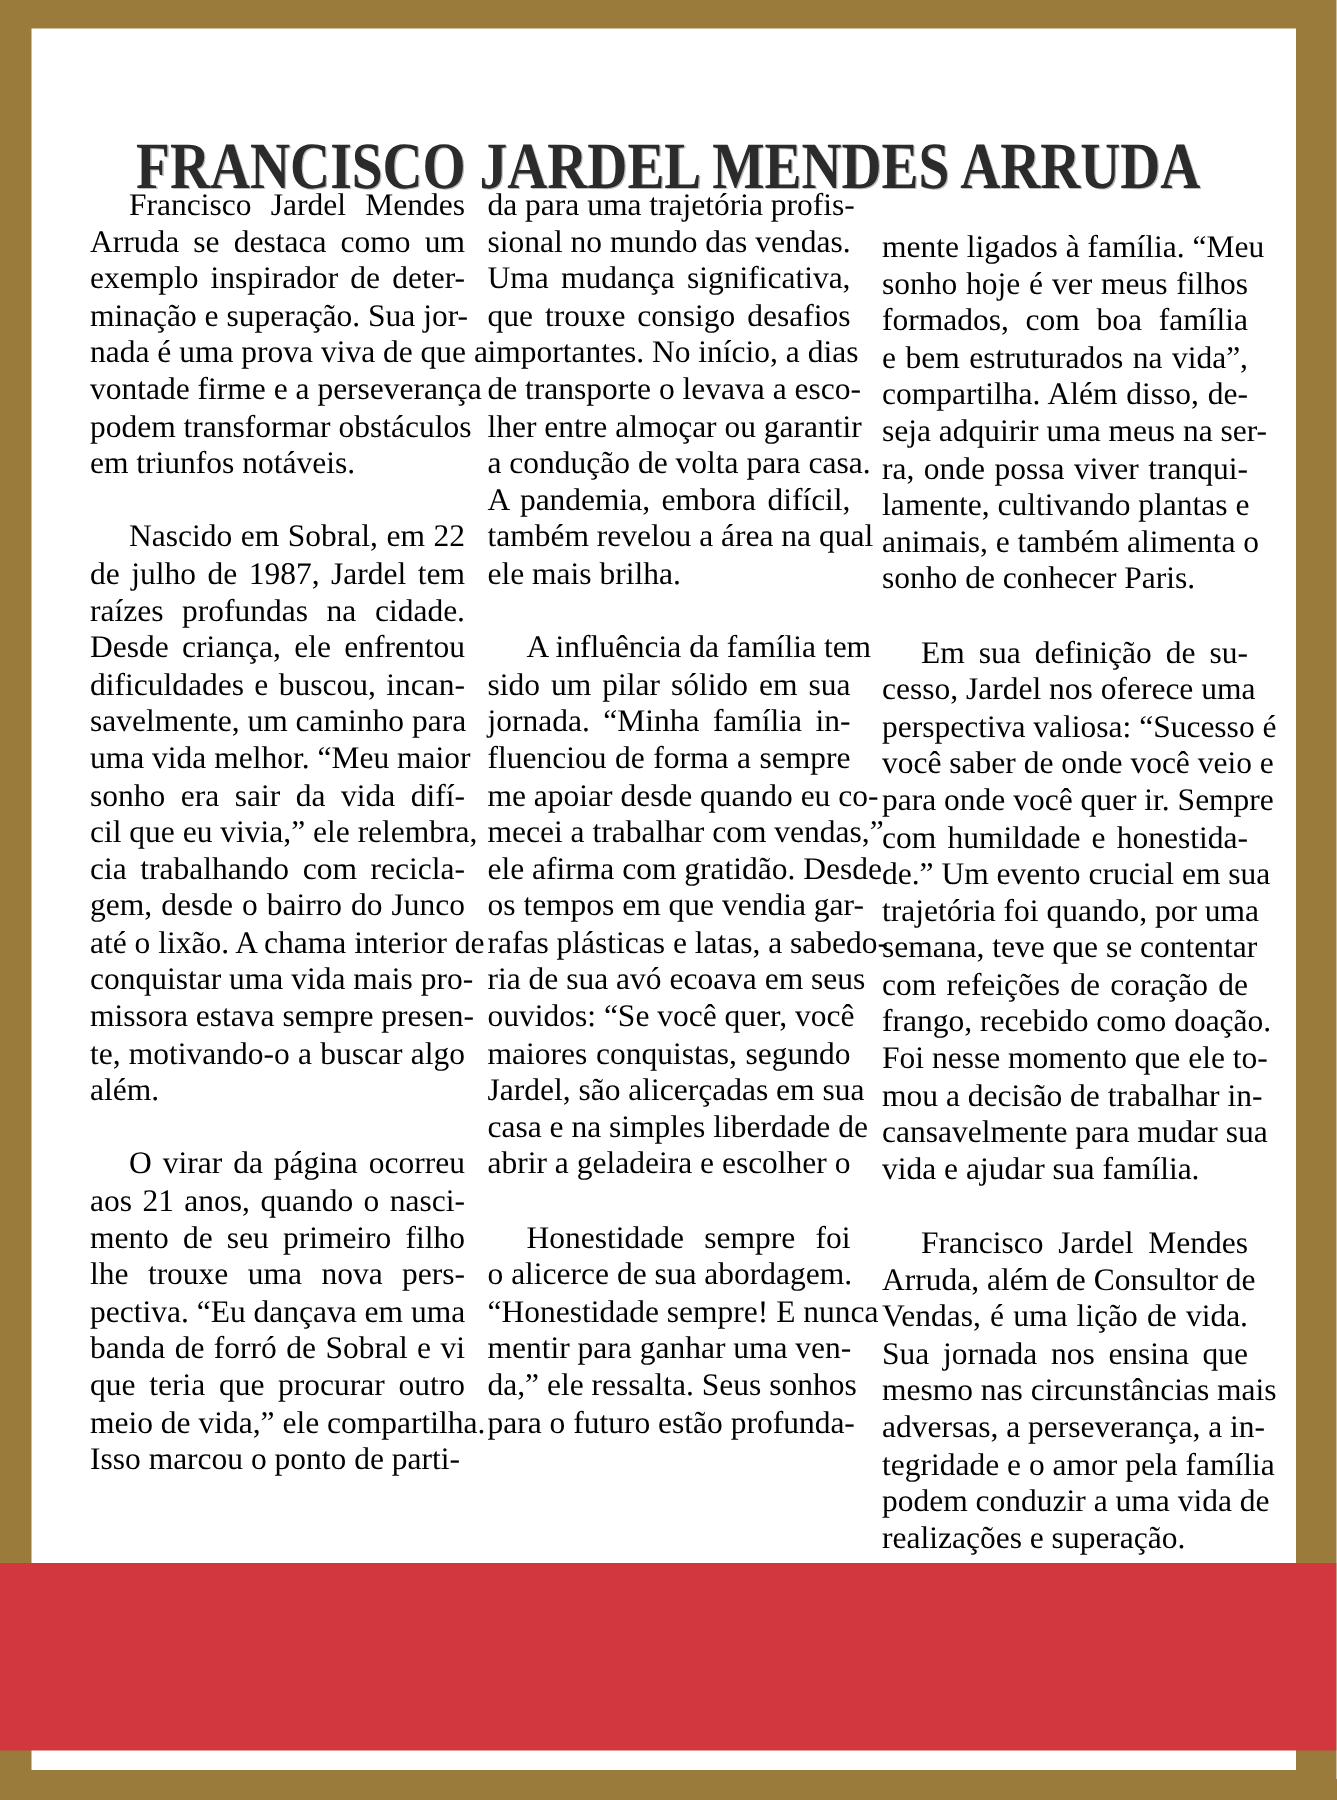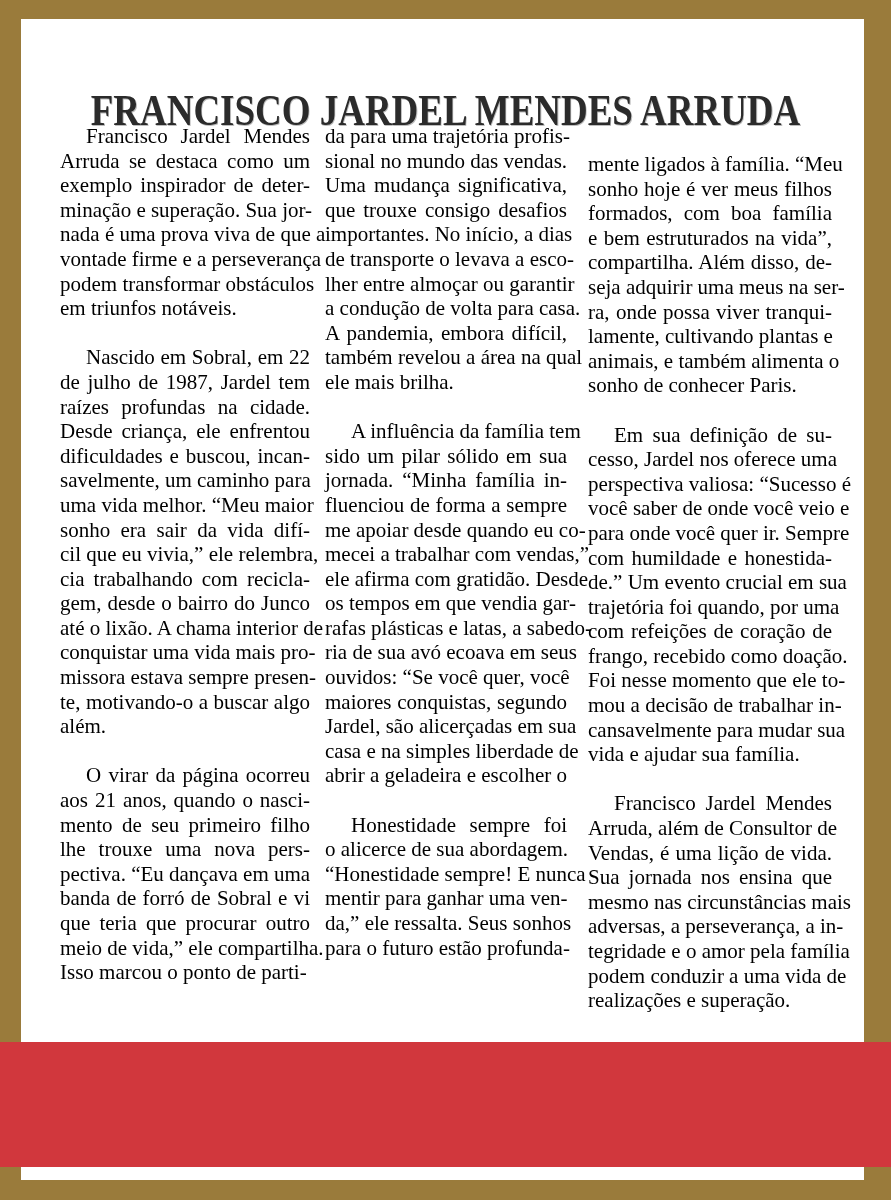--- a/index.html
+++ b/index.html
@@ -144,20 +144,21 @@
     </p>
     <p class="" style="text-indent: 0px;">
       <span class="line indent">Em sua definição de su-</span>
       <span class="line">cesso, Jardel nos oferece uma</span>
       <span class="line">perspectiva valiosa: “Sucesso é</span>
       <span class="line">você saber de onde você veio e</span>
       <span class="line">para onde você quer ir. Sempre</span>
       <span class="line">com humildade e honestida-</span>
       <span class="line">de.” Um evento crucial em sua</span>
       <span class="line">trajetória foi quando, por uma</span>
+      <span class="line">semana, teve que se contentar</span>
       <span class="line">com refeições de coração de</span>
       <span class="line">frango, recebido como doação.</span>
       <span class="line">Foi nesse momento que ele to-</span>
       <span class="line">mou a decisão de trabalhar in-</span>
       <span class="line">cansavelmente para mudar sua</span>
       <span class="line last">vida e ajudar sua família.</span>
     </p>
     <p class="" style="text-indent: 0px;">
       <span class="line indent">Francisco Jardel Mendes</span>
       <span class="line">Arruda, além de Consultor de</span>

